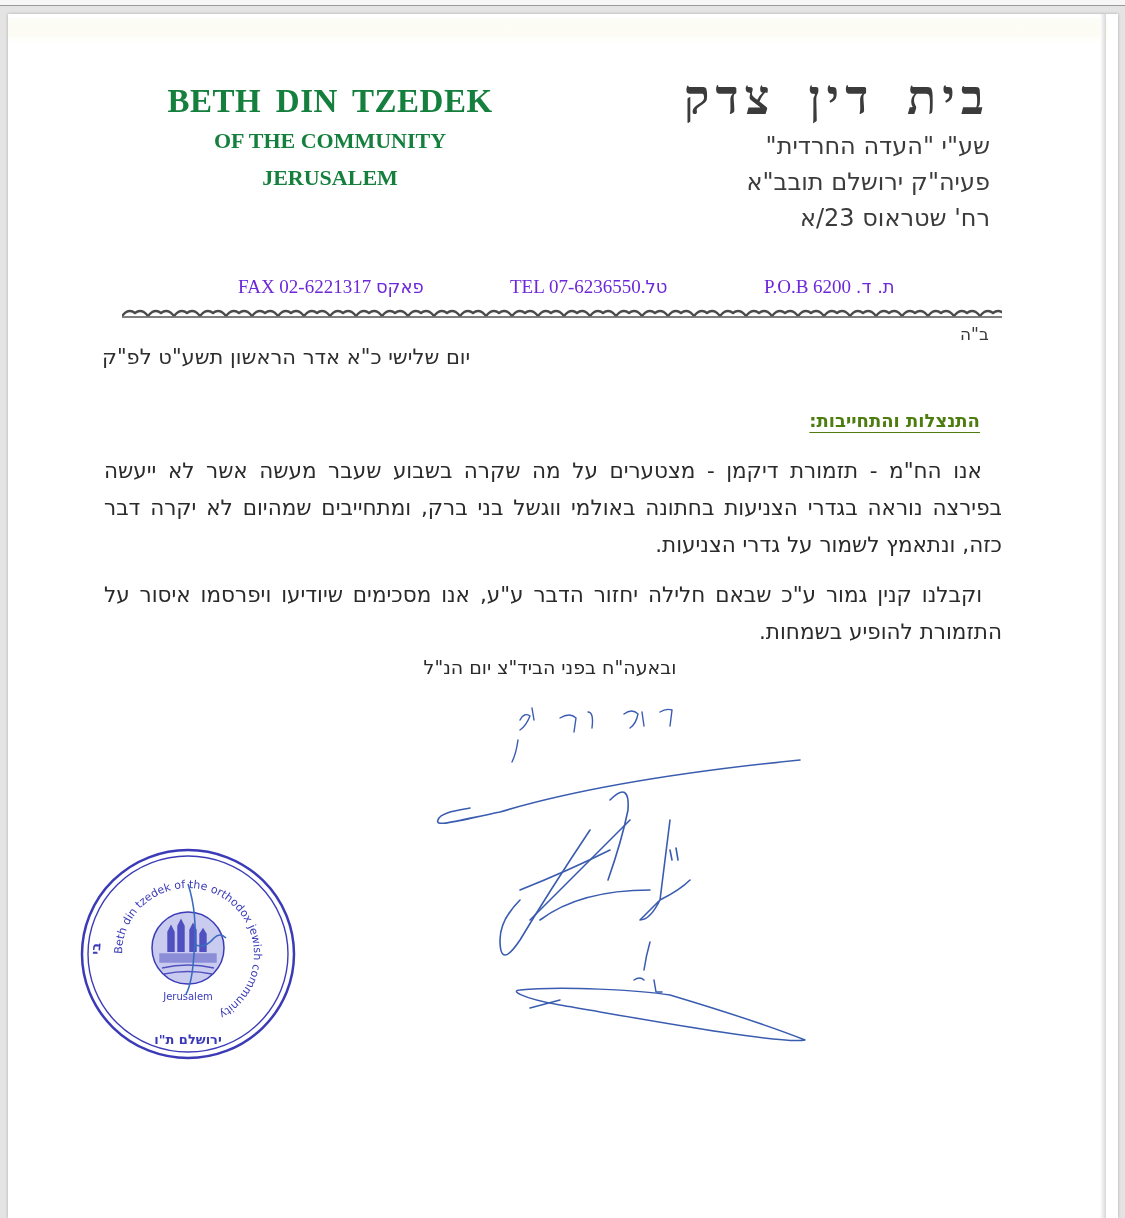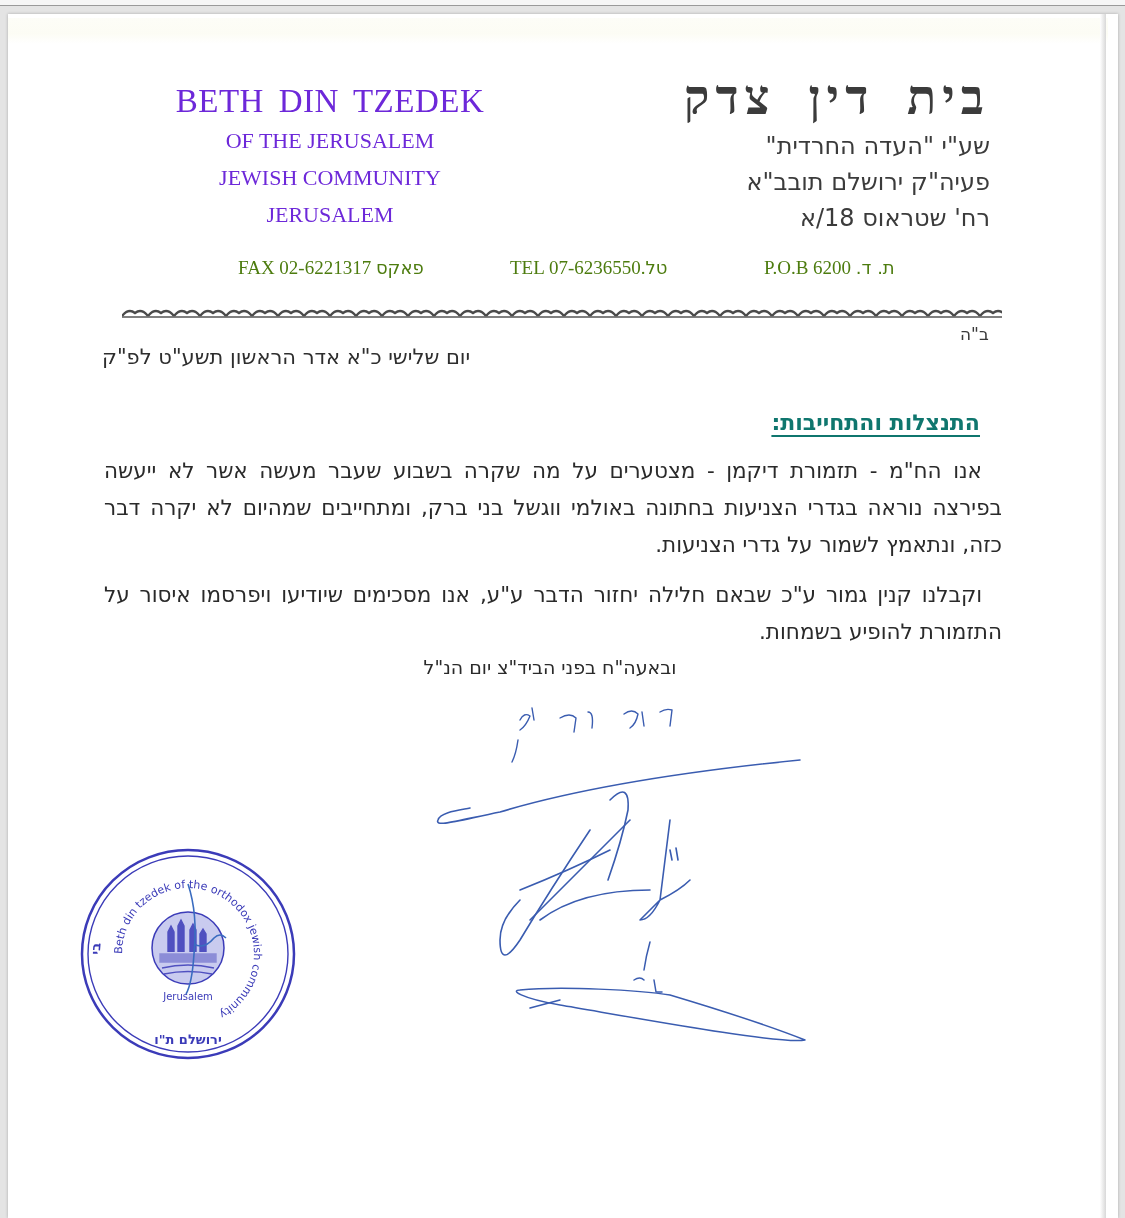--- a/index.html
+++ b/index.html
@@ -22,46 +22,46 @@
       position: absolute; left: 1100px; top: 14px; width: 6px; height: 1204px;
       background: linear-gradient(to right, #ffffff, #d8d8d8);
     }
     .faint-band {
       position: absolute; left: 8px; top: 18px; width: 1100px; height: 26px;
       background: linear-gradient(#fcfcf4, #fbfbf0 60%, #ffffff);
       opacity: 0.7;
     }
 
     
-    .lh-en { position: absolute; left: 130px; top: 80px; width: 400px; text-align: center; color: #6d28d9; font-weight: normal; }
+    .lh-en { position: absolute; left: 130px; top: 80px; width: 400px; text-align: center; color: #15803d; font-weight: bold; }
     .lh-en .title { font-size: 33px; letter-spacing: 0.5px; word-spacing: 6px; line-height: 42px; }
     .lh-en .line { font-size: 22px; line-height: 37px; }
     .lh-en .addr { font-size: 22px; line-height: 37px; word-spacing: 4px; }
     .lh-en .addr .num { font-size: 17px; }
 
     
     .lh-he { position: absolute; left: 660px; top: 66px; width: 330px; text-align: right; color: #3b3b3b; direction: rtl; }
     .lh-he .title { font-size: 48px; font-weight: bold; letter-spacing: 6px; word-spacing: 10px; line-height: 62px; font-family: "DejaVu Serif", serif; }
     .lh-he .line { font-size: 24px; line-height: 36px; font-family: "DejaVu Sans", sans-serif; font-weight: normal; }
     .lh-he .addr { font-size: 24px; line-height: 36px; font-family: "DejaVu Sans", sans-serif; }
 
-    .contact-row { position: absolute; top: 257px; height: 28px; font-size: 19px; color: #4d7c0f; white-space: nowrap; }
+    .contact-row { position: absolute; top: 276px; height: 28px; font-size: 19px; color: #6d28d9; white-space: nowrap; }
     .contact-row .he { font-family: "DejaVu Sans", sans-serif; font-size: 18px; }
     .c-fax { left: 238px; }
     .c-tel { left: 510px; }
     .c-pob { left: 764px; }
 
     .divider {
       position: absolute; left: 122px; top: 306px; width: 880px; height: 14px;
     }
 
     .bh { position: absolute; left: 960px; top: 324px; font-size: 17px; color: #3a3a3a; font-family: "DejaVu Sans", sans-serif; direction: rtl; }
     .date { position: absolute; left: 102px; top: 345px; width: 400px; font-size: 21px; color: #2e2e2e; font-family: "DejaVu Sans", sans-serif; direction: rtl; text-align: left; }
 
-    .heading { position: absolute; right: 145px; top: 410px; font-size: 22px; font-weight: bold; color: #0f766e; font-family: "DejaVu Sans", sans-serif; direction: rtl; text-decoration: underline; text-underline-offset: 5px; }
+    .heading { position: absolute; right: 145px; top: 410px; font-size: 18px; font-weight: bold; color: #4d7c0f; font-family: "DejaVu Sans", sans-serif; direction: rtl; text-decoration: underline; text-underline-offset: 5px; }
 
     .body-text {
       position: absolute; left: 104px; width: 898px;
       direction: rtl; text-align: justify; text-align-last: right;
       font-family: "DejaVu Sans", sans-serif; font-size: 21.5px; color: #2a2a2a;
       line-height: 37px;
     }
     .p1 { top: 452px; text-indent: 20px; }
     .p2 { top: 576px; text-indent: 20px; }
     .closing { position: absolute; left: 300px; width: 500px; top: 656px; text-align: center; font-family: "DejaVu Sans", sans-serif; font-size: 19px; color: #2a2a2a; direction: rtl; }
@@ -72,30 +72,29 @@
 </head>
 <body>
 
 <div class="top-strip"></div>
 <div class="page"></div>
 <div class="faint-band"></div>
 <div class="page-edge-right"></div>
 
 <div class="lh-en">
   <div class="title">BETH DIN TZEDEK</div>
-  <div class="line">OF THE JERUSALEM</div>
-  <div class="line">JEWISH COMMUNITY</div>
+  <div class="line">OF THE COMMUNITY</div>
   <div class="line">JERUSALEM</div>
 </div>
 
 <div class="lh-he">
   <div class="title">בית דין צדק</div>
   <div class="line">שע"י "העדה החרדית"</div>
   <div class="line">פעיה"ק ירושלם תובב"א</div>
-  <div class="addr">רח' שטראוס 18/א</div>
+  <div class="addr">רח' שטראוס 23/א</div>
 </div>
 
 <div class="contact-row c-fax">
   <span>FAX</span>
   <span>02-6221317</span>
   <span class="he">פאקס</span>
 </div>
 <div class="contact-row c-tel">
   <span>TEL</span>
   <span>07-6236550.</span><span class="he">טל</span>

